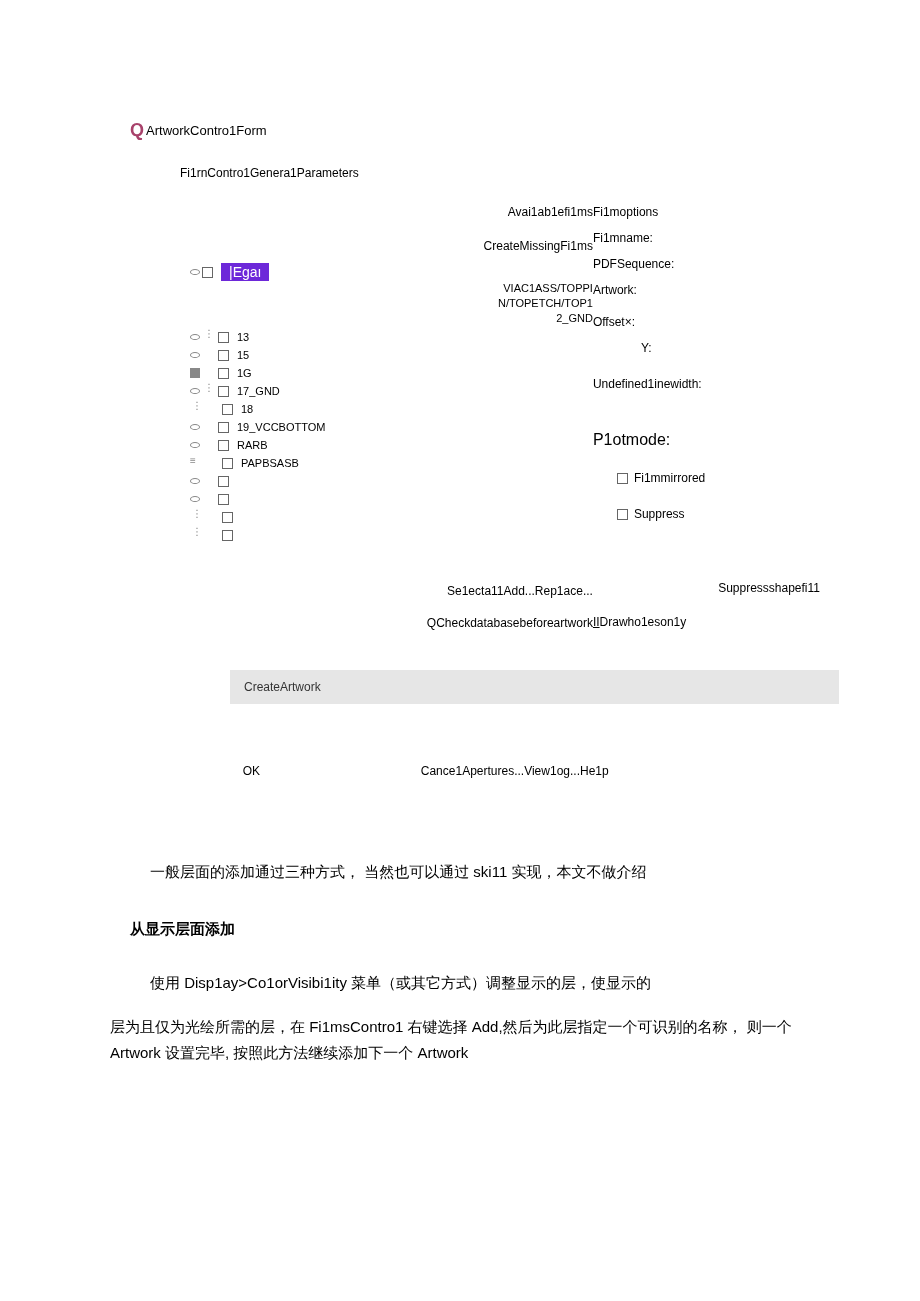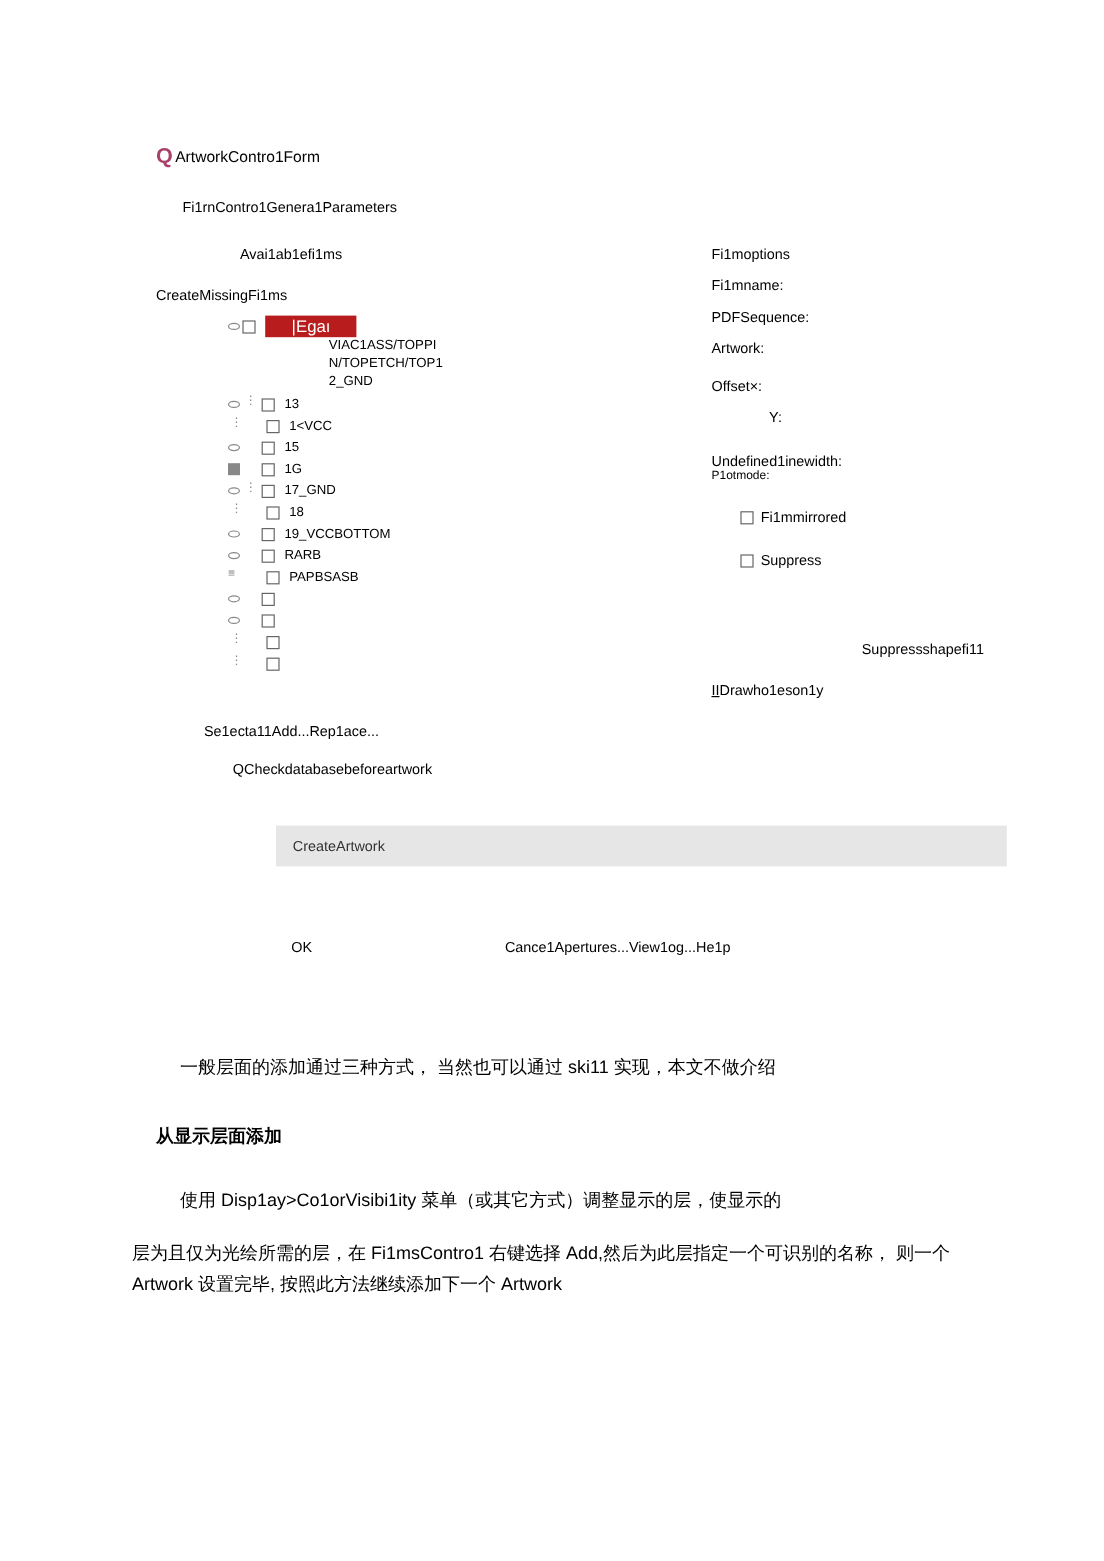--- a/index.html
+++ b/index.html
@@ -9,45 +9,45 @@
     background: #fff;
     font-family: Arial, "Microsoft YaHei", sans-serif;
     font-size: 12px;
     color: #000;
     padding: 120px 100px 0 130px;
     position: relative;
   }
   .title-row { display: flex; align-items: center; margin-bottom: 25px; }
   .q-icon { color: #a8426b; font-size: 18px; font-weight: bold; margin-right: 2px; }
   .title-text { font-size: 13px; }
-  .subtitle { margin-left: 22px; margin-bottom: 25px; font-size: 12px; }
+  .subtitle { margin-left: 50px; margin-bottom: 25px; font-size: 12px; }
   .main-area { display: flex; }
-  .left-col { width: 530px; }
+  .left-col { width: 530px; text-align: right; }
   .right-col { width: 260px; font-size: 12px; }
   .avail-label { margin-left: 70px; margin-bottom: 20px; }
   .create-missing { margin-bottom: 10px; font-size: 12px; }
   .tree { margin-left: 60px; }
   .tree-row { display: flex; align-items: center; height: 18px; }
   .node-toggle { width: 14px; height: 10px; display: inline-block; margin-right: 2px; position: relative; }
   .node-toggle.oval { border: 1px solid #888; border-radius: 50%; width: 10px; height: 6px; }
   .node-toggle.dots::after { content: "⋮"; color: #888; font-size: 10px; position: absolute; left: 2px; top: -4px; }
   .node-toggle.filled { background: #888; width: 10px; height: 10px; }
   .node-toggle.bars::after { content: "≡"; color: #888; font-size: 10px; position: absolute; left: 0; top: -3px; }
   .chk { width: 11px; height: 11px; border: 1px solid #666; display: inline-block; margin-right: 8px; background: #fff; }
   .tree-label { font-size: 11px; line-height: 13px; }
-  .highlight { background: #b91c1c; color: #fff; padding: 1px 22px; font-size: 14px; }
+  .highlight { background: #6d28d9; color: #fff; padding: 1px 8px; font-size: 14px; }
   .multiline { margin-left: 84px; font-size: 11px; line-height: 15px; margin-bottom: 2px; }
   .select-row { margin-left: 40px; margin-top: 40px; font-size: 12px; }
   .qcheck-row { margin-left: 64px; margin-top: 18px; font-size: 12px; }
   .opt-row { margin-bottom: 12px; font-size: 12px; }
   .opt-row.indent { margin-left: 48px; }
   .opt-chk { font-size: 12px; margin-bottom: 10px; display: flex; align-items: center; margin-top: 22px; padding-left: 24px; }
   .opt-chk .chk { margin-right: 6px; }
   .undef { margin-top: 6px; font-size: 12px; }
-  .plotmode { font-size: 10px; }
+  .plotmode { margin-top: 40px; font-size: 16px; }
   .suppress-shape { margin-top: 60px; text-align: right; font-size: 12px; }
   .drawhole { margin-top: 20px; font-size: 12px; }
   .underline { text-decoration: underline; }
   .create-artwork {
     margin: 40px 0 0 100px;
     width: 609px;
     background: #e6e6e6;
     padding: 10px 14px;
     font-size: 12px;
     color: #333;
@@ -93,26 +93,20 @@
         <div>N/TOPETCH/TOP1</div>
         <div>2_GND</div>
       </div>
       <div class="tree-row">
           <span class="node-toggle oval"></span>
           <span class="node-toggle dots"></span>
           <span class="chk"></span>
           <span class="tree-label">13</span>
         </div>
       <div class="tree-row">
-          <span class="node-toggle dots"></span>
-          <span class="node-toggle"></span>
-          <span class="chk"></span>
-          <span class="tree-label">1&lt;VCC</span>
-        </div>
-      <div class="tree-row">
           <span class="node-toggle oval"></span>
           <span class="node-toggle"></span>
           <span class="chk"></span>
           <span class="tree-label">15</span>
         </div>
       <div class="tree-row">
           <span class="node-toggle filled"></span>
           <span class="node-toggle"></span>
           <span class="chk"></span>
           <span class="tree-label">1G</span>

